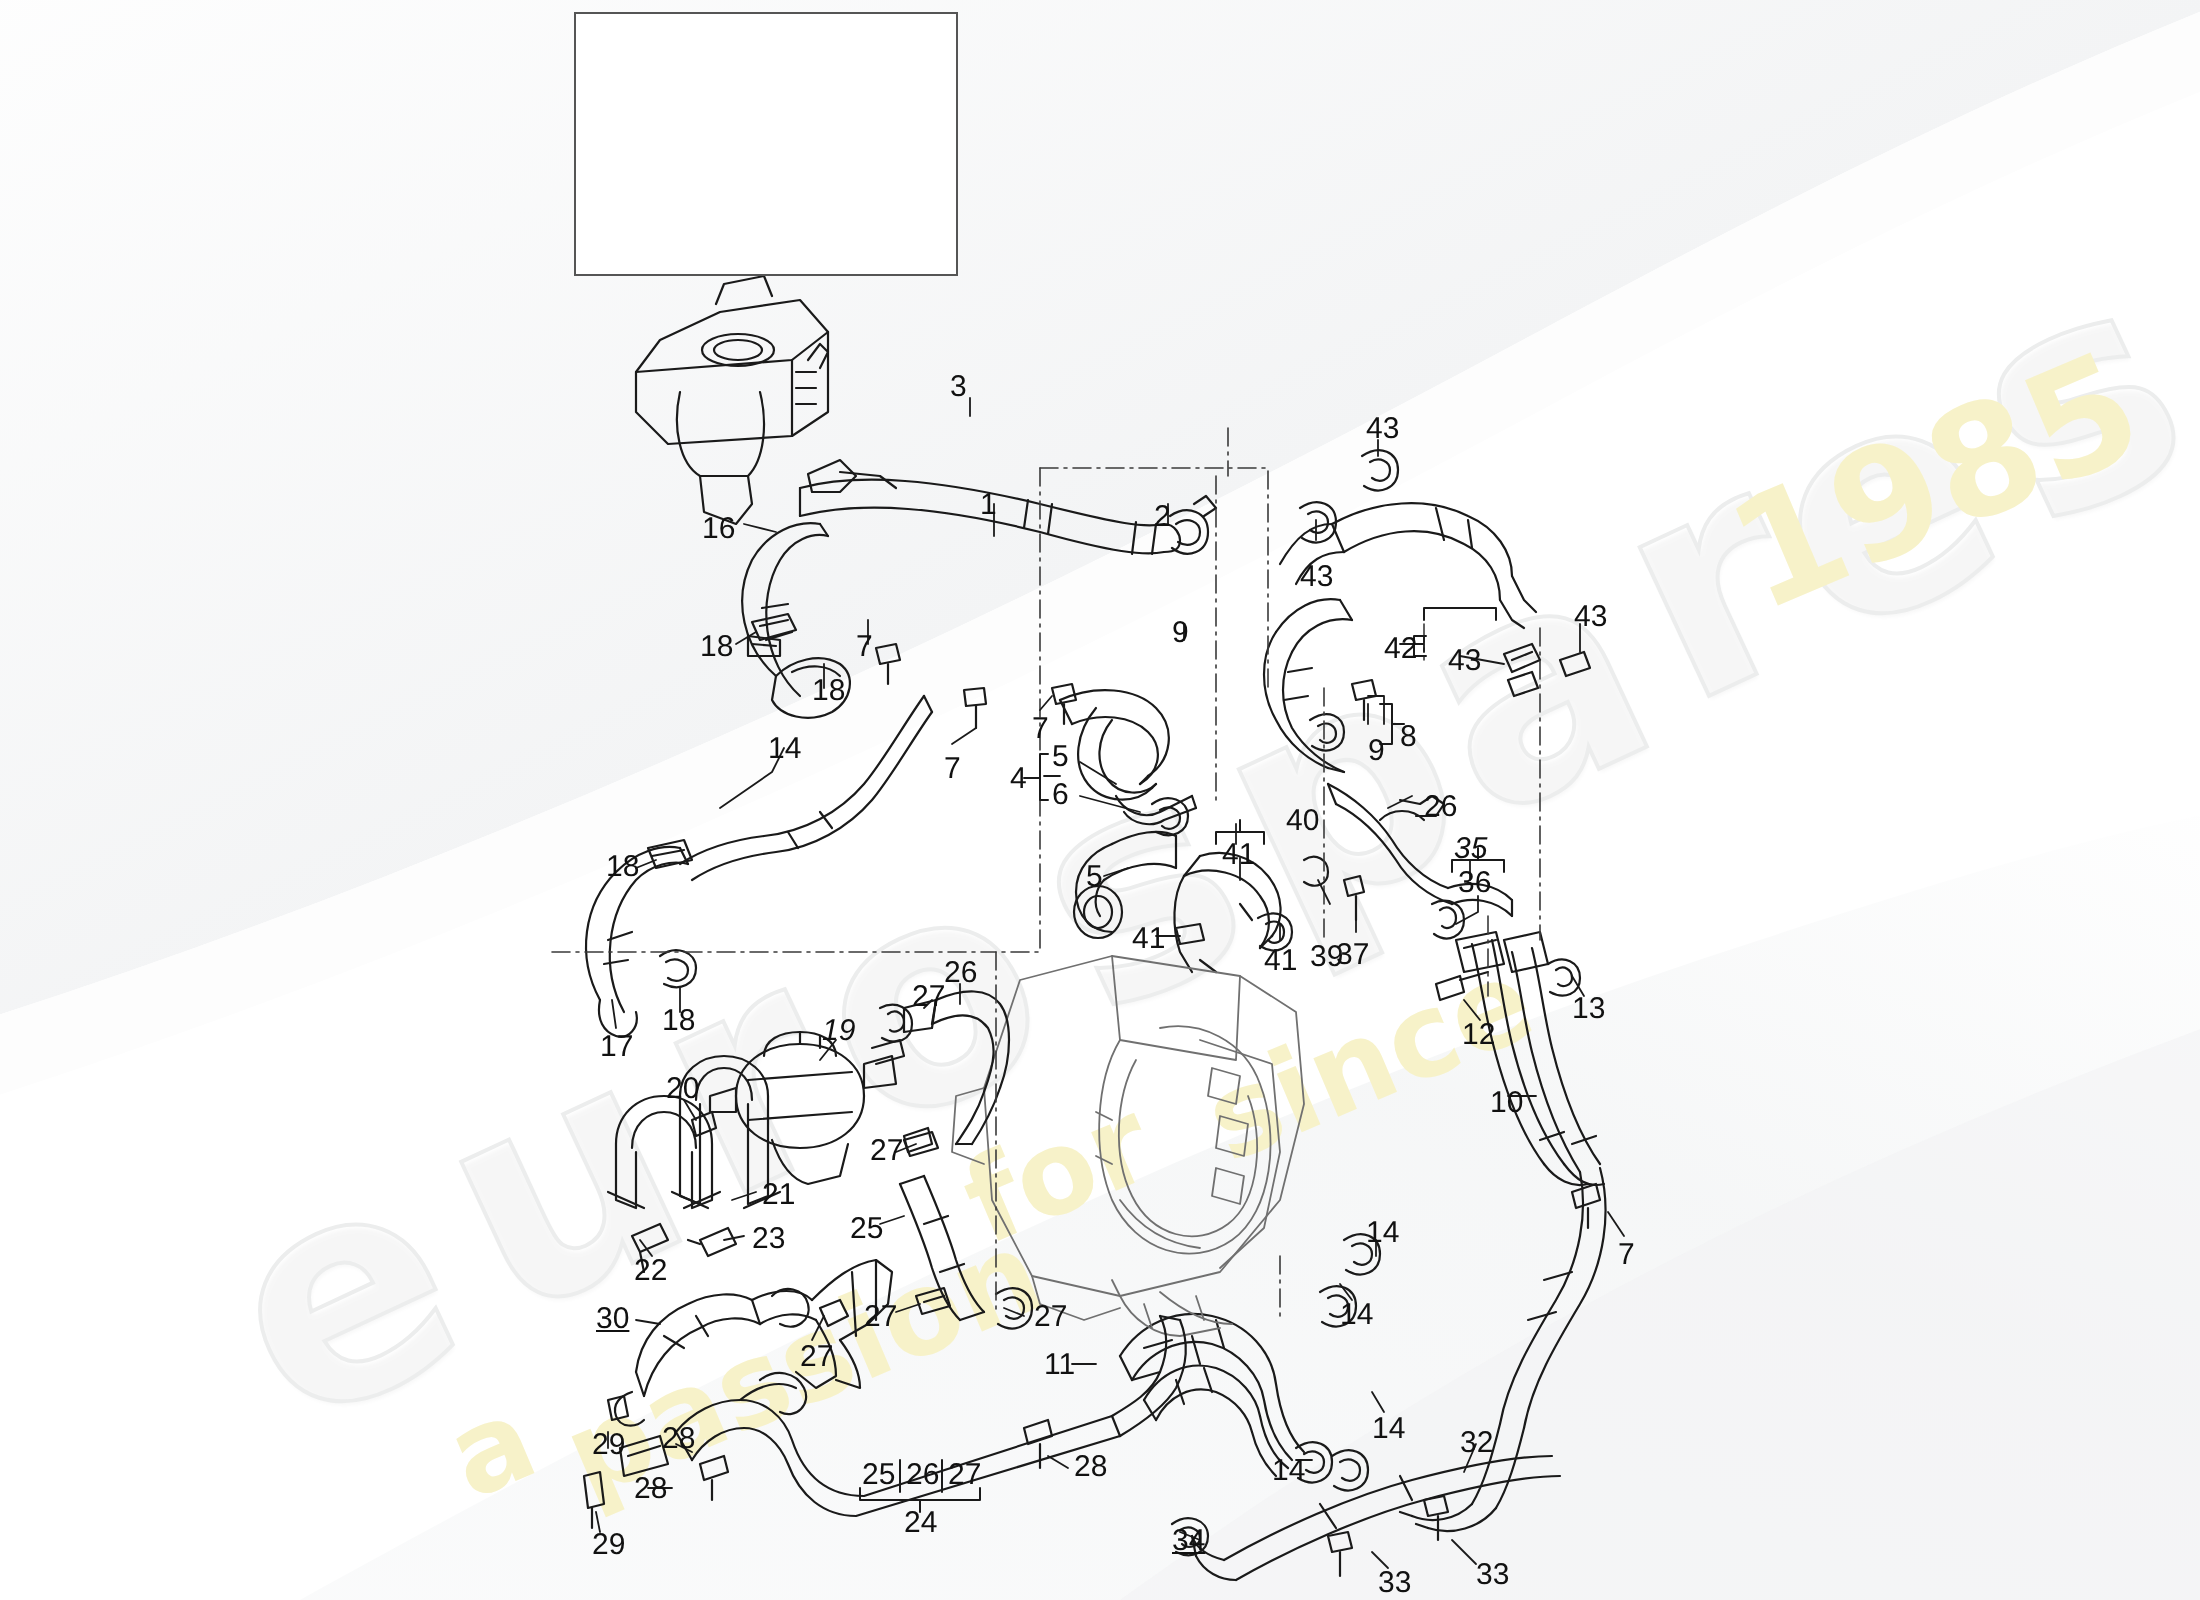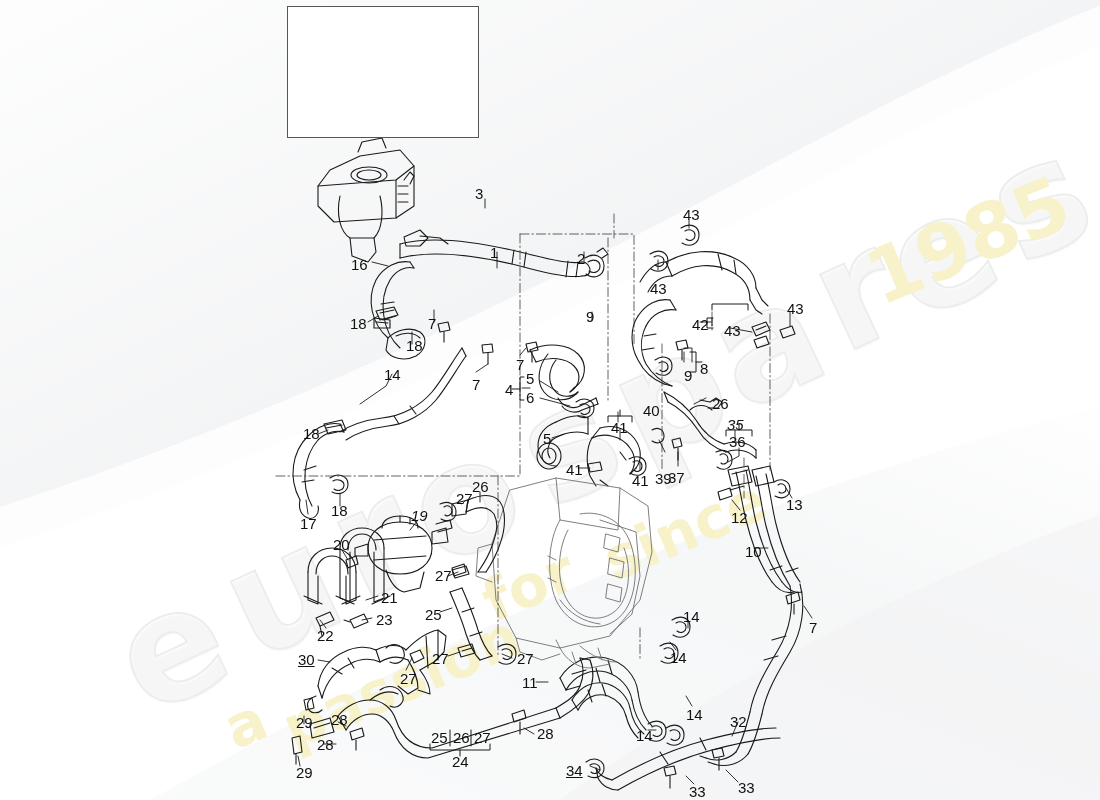--- a/index.html
+++ b/index.html
@@ -645,18 +645,18 @@
     <span class="lbl" style="left:296px;top:715px;">29</span>
     <span class="lbl" style="left:331px;top:712px;">28</span>
     <span class="lbl" style="left:317px;top:737px;">28</span>
     <span class="lbl" style="left:296px;top:765px;">29</span>
     <span class="lbl" style="left:431px;top:730px;">25</span>
     <span class="lbl" style="left:453px;top:730px;">26</span>
     <span class="lbl" style="left:474px;top:730px;">27</span>
     <span class="lbl" style="left:452px;top:754px;">24</span>
     <span class="lbl" style="left:537px;top:726px;">28</span>
     <span class="lbl" style="left:730px;top:714px;">32</span>
-    <span class="lbl" style="left:566px;top:763px;text-decoration:underline;">34</span>
+    <span class="lbl" style="left:586px;top:763px;text-decoration:underline;">34</span>
     <span class="lbl" style="left:689px;top:784px;">33</span>
     <span class="lbl" style="left:738px;top:780px;">33</span>
   </div>
 
 </div>
 
 </body></html>

